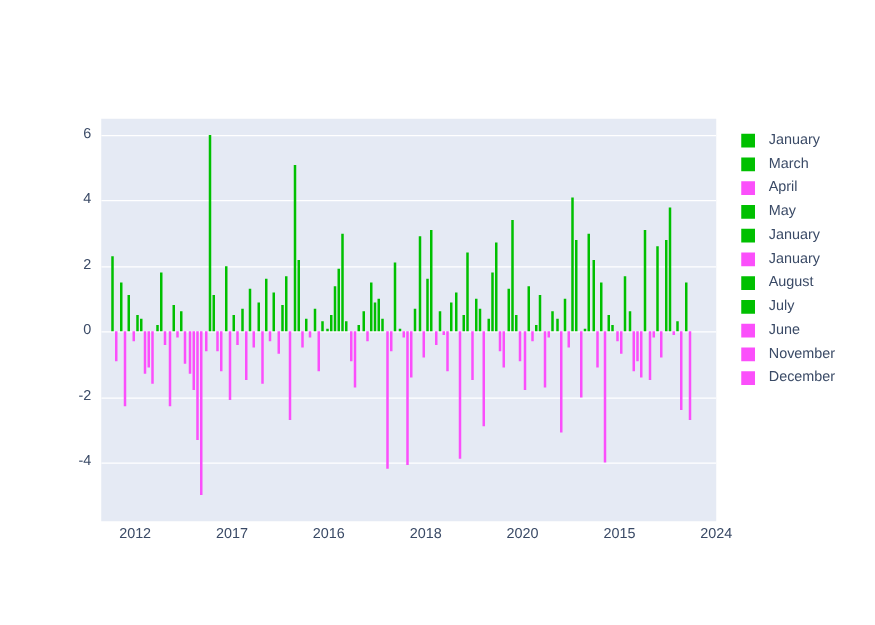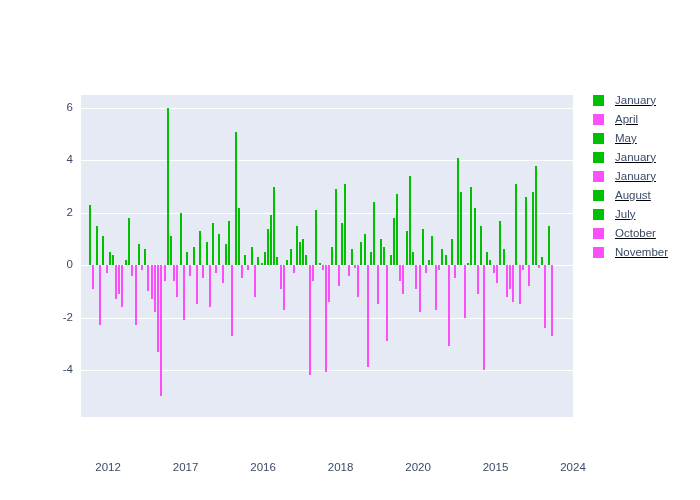--- a/index.html
+++ b/index.html
@@ -67,30 +67,28 @@
     height: 500px;
   }
   .xtick {
     position: absolute;
     top: 422px;
     transform: translateX(-50%);
     font-size: 11.5px;
     color: #3a4a66;
     line-height: 1;
     white-space: nowrap;
-    margin-top: 40px;
   }
 
   
   #legend {
     position: absolute;
     left: 593px;
-    top: 91px;
+    top: 103px;
     width: 105px;
-    text-decoration: underline;
   }
   .legend-item {
     display: flex;
     align-items: center;
     height: 19px;
   }
   .legend-swatch {
     width: 11px;
     height: 11px;
     margin-right: 11px;
@@ -282,20 +280,24 @@
       <div class="xtick" style="left: 495.52px;">2015</div>
       <div class="xtick" style="left: 573px;">2024</div>
     </div>
 
   <div id="legend">
       <div class="legend-item">
         <span class="legend-swatch" style="background: rgb(0, 192, 0);"></span>
         <span class="legend-label">January</span>
       </div>
       <div class="legend-item">
+        <span class="legend-swatch" style="background: rgb(0, 192, 0);"></span>
+        <span class="legend-label">March</span>
+      </div>
+      <div class="legend-item">
         <span class="legend-swatch" style="background: rgb(251, 79, 251);"></span>
         <span class="legend-label">April</span>
       </div>
       <div class="legend-item">
         <span class="legend-swatch" style="background: rgb(0, 192, 0);"></span>
         <span class="legend-label">May</span>
       </div>
       <div class="legend-item">
         <span class="legend-swatch" style="background: rgb(0, 192, 0);"></span>
         <span class="legend-label">January</span>
@@ -307,21 +309,25 @@
       <div class="legend-item">
         <span class="legend-swatch" style="background: rgb(0, 192, 0);"></span>
         <span class="legend-label">August</span>
       </div>
       <div class="legend-item">
         <span class="legend-swatch" style="background: rgb(0, 192, 0);"></span>
         <span class="legend-label">July</span>
       </div>
       <div class="legend-item">
         <span class="legend-swatch" style="background: rgb(251, 79, 251);"></span>
-        <span class="legend-label">October</span>
+        <span class="legend-label">June</span>
       </div>
       <div class="legend-item">
         <span class="legend-swatch" style="background: rgb(251, 79, 251);"></span>
         <span class="legend-label">November</span>
       </div>
+      <div class="legend-item">
+        <span class="legend-swatch" style="background: rgb(251, 79, 251);"></span>
+        <span class="legend-label">December</span>
+      </div>
     </div>
 
 </div>
 
 </body></html>

